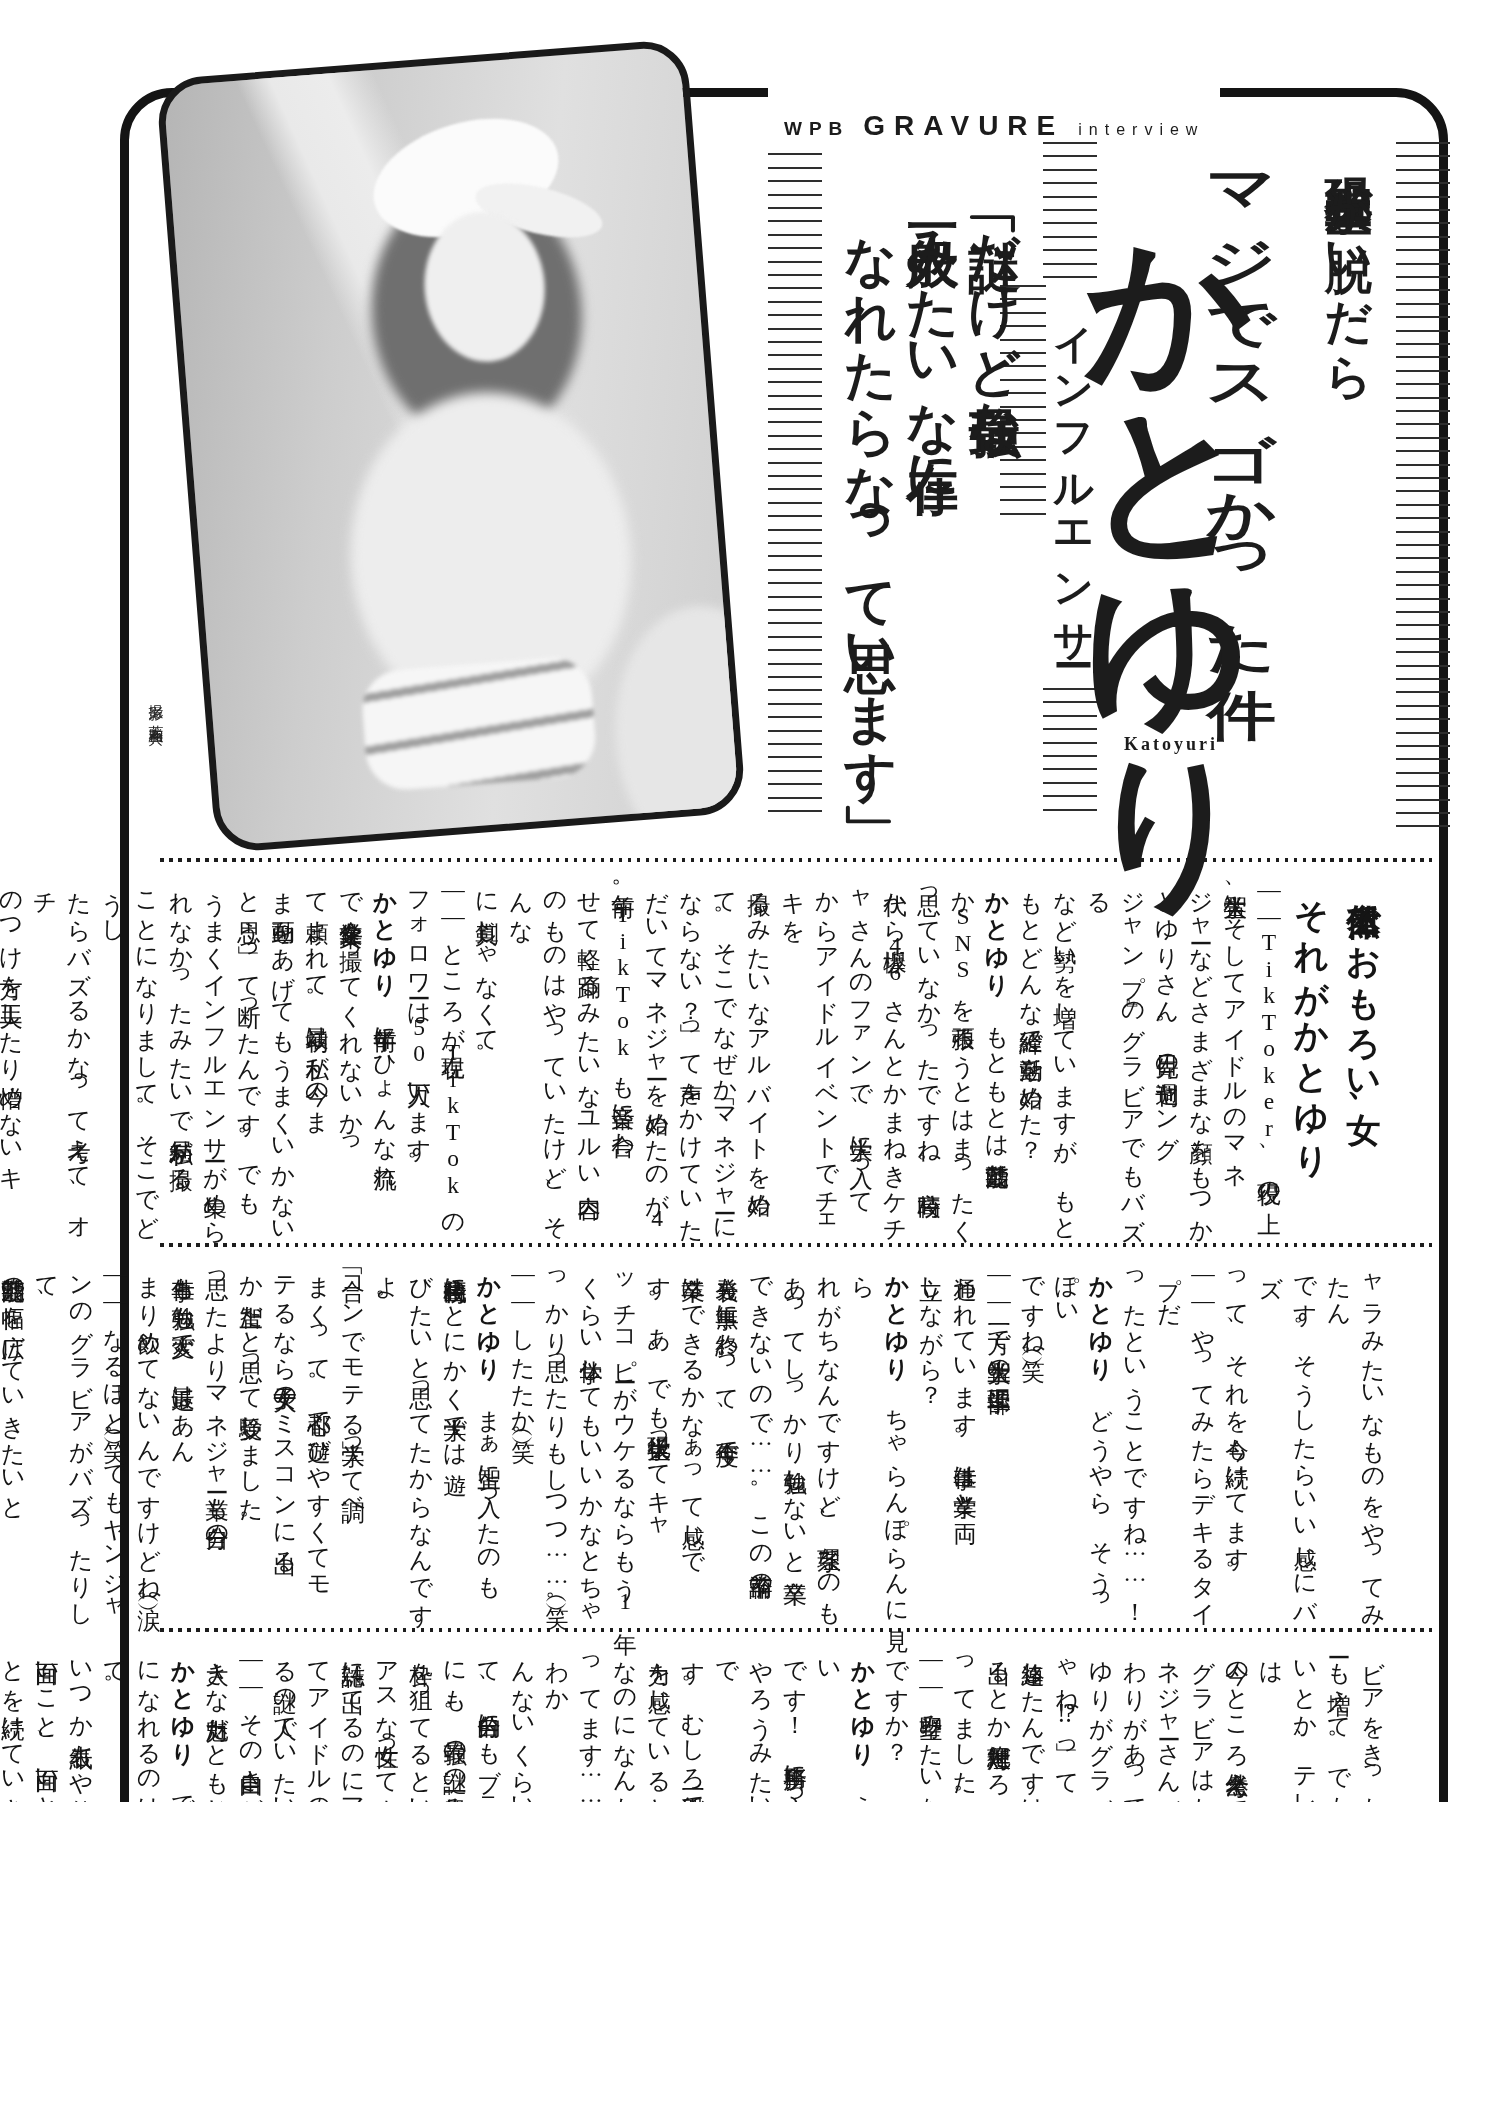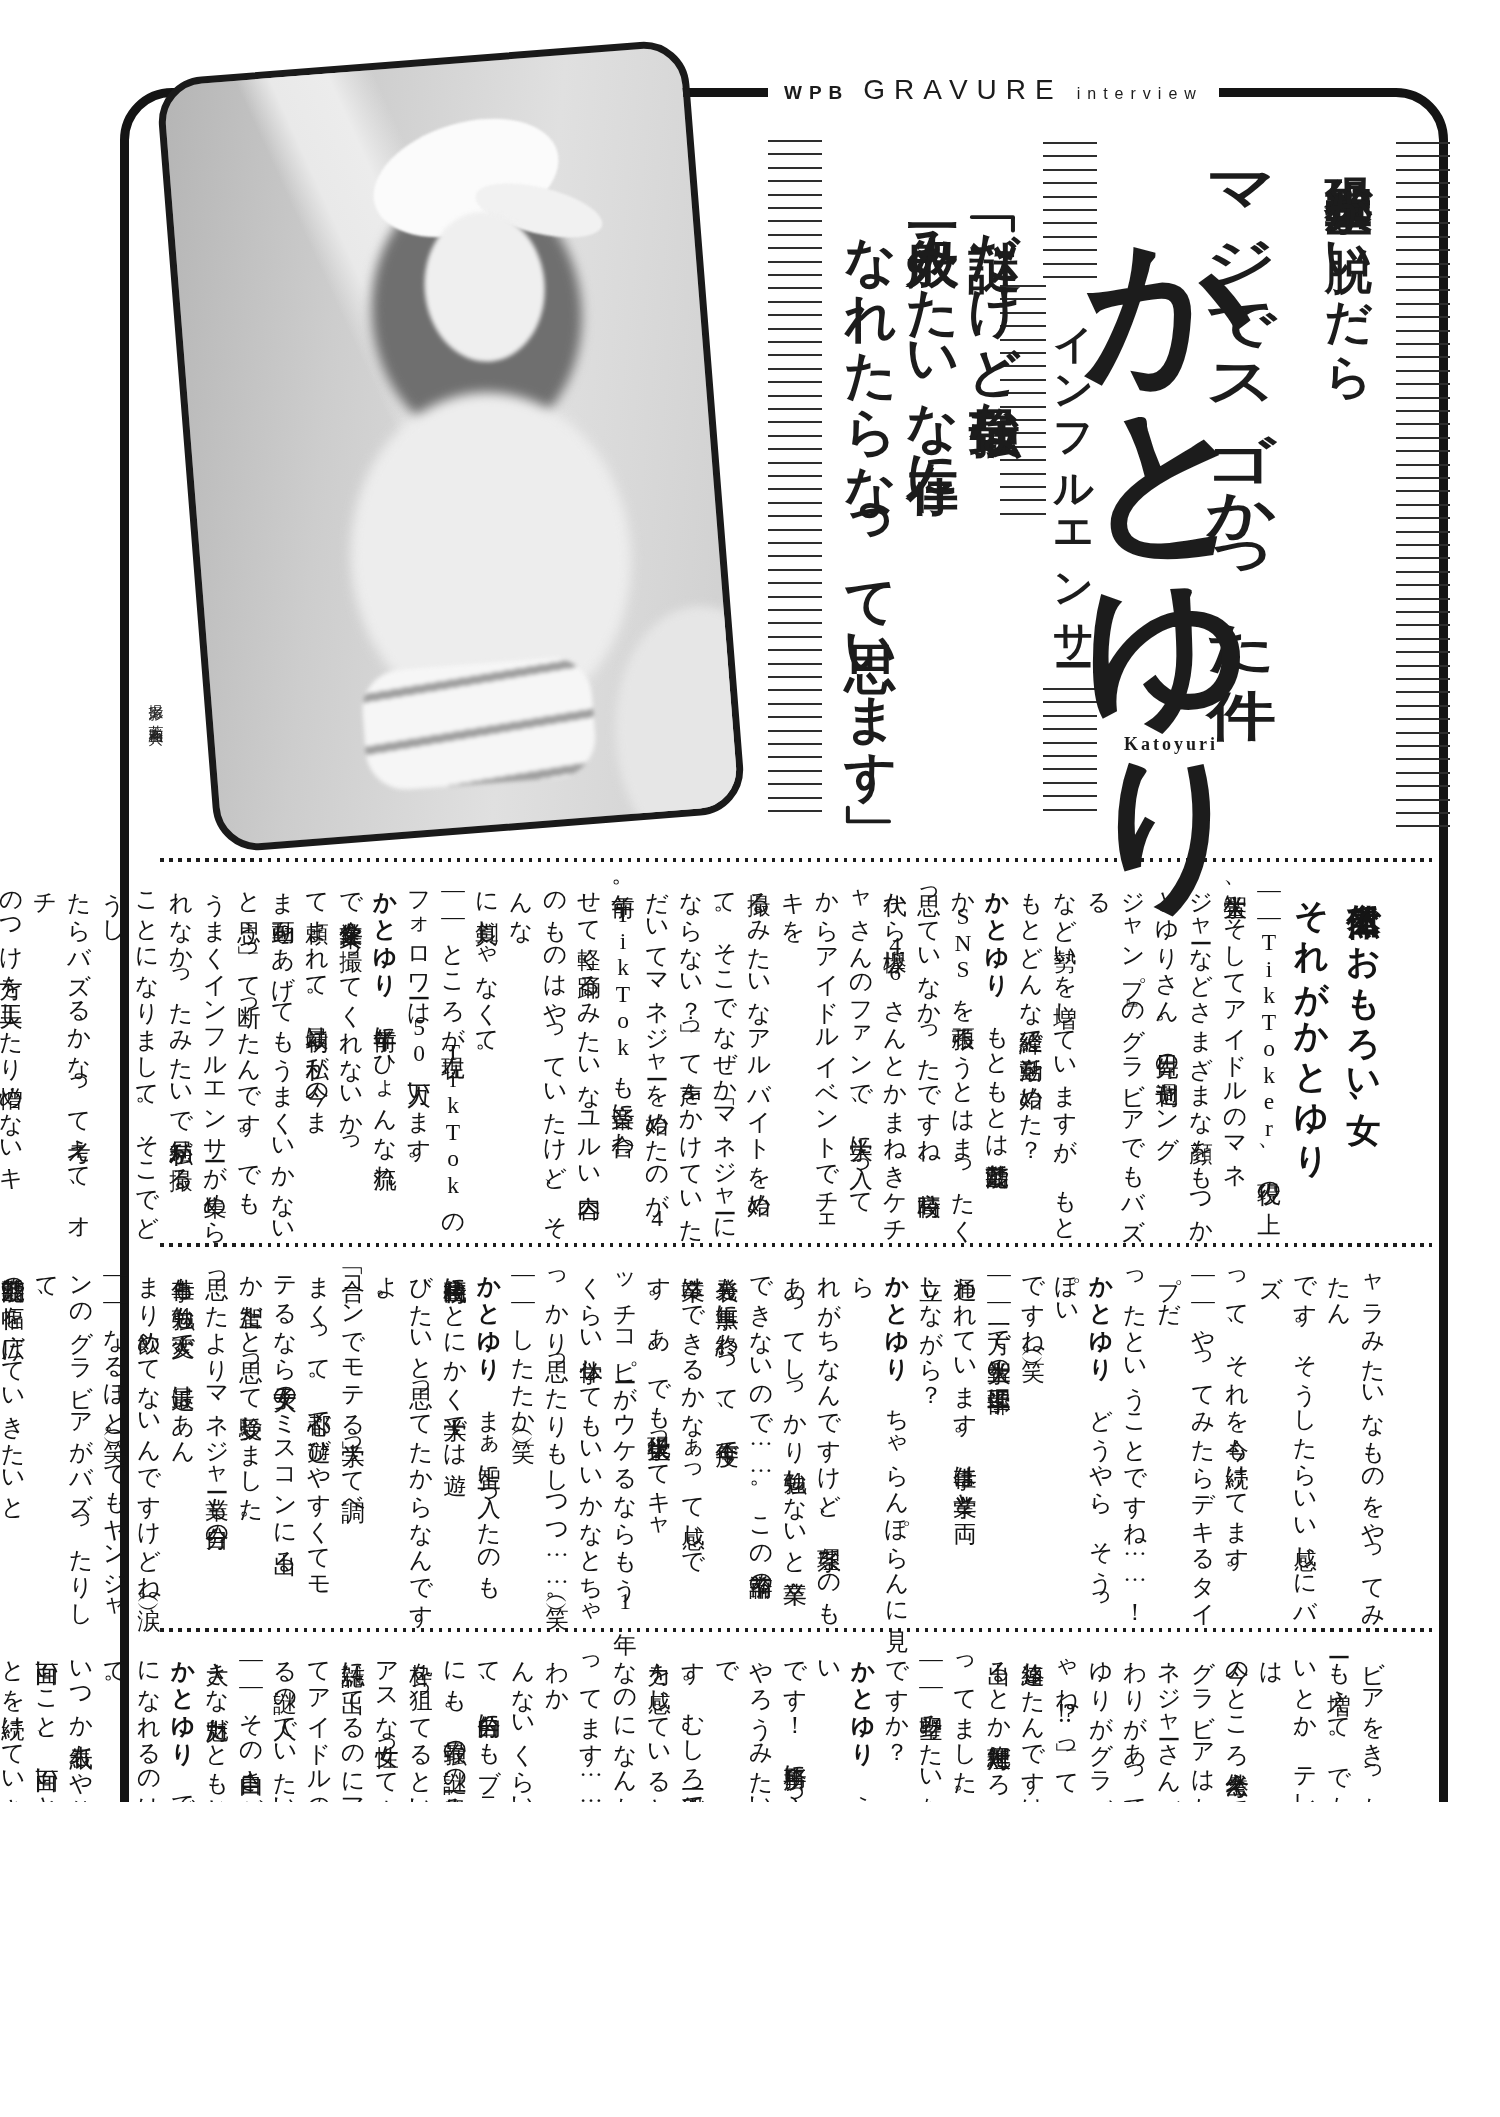--- a/index.html
+++ b/index.html
@@ -5,21 +5,21 @@
   html,body{margin:0;padding:0;background:#ffffff;}
   #page{position:relative;width:1500px;height:1802px;background:#ffffff;overflow:hidden;
         font-family:"Liberation Serif","DejaVu Serif",serif;color:#1c1c1c;}
   
   .frame{position:absolute;left:120px;top:88px;width:1328px;height:1940px;
          border:9px solid #141414;border-radius:52px;box-sizing:border-box;}
   
   .chip{position:absolute;background:#ffffff;padding:0 16px;white-space:nowrap;z-index:6;
         font-family:"Liberation Sans","DejaVu Sans",sans-serif;display:flex;align-items:baseline;gap:14px;}
   .chip .wpb{font-size:19px;font-weight:700;letter-spacing:7px;}
-  .chip .grav{font-size:28px;font-weight:400;letter-spacing:9px;}
+  .chip .grav{font-size:28px;font-weight:700;letter-spacing:9px;margin-top:36px;}
   .chip .itv{font-size:16px;font-weight:500;letter-spacing:7px;}
   #header-chip{left:768px;top:74px;}
   #footer-chip{left:250px;top:2007px;}
   
   .photo{position:absolute;left:185px;top:58px;width:532px;height:776px;z-index:4;
          border:7px solid #1a1a1a;border-radius:46px;box-sizing:border-box;overflow:hidden;
          transform:rotate(-4.5deg);
          background:linear-gradient(100deg,#b5b5b5 0%,#cdcdcd 30%,#e0e0e0 62%,#cfcfcf 100%);}
   .photo .blob{position:absolute;border-radius:50%;}
   .ph-track{position:absolute;left:-30px;top:-40px;width:420px;height:420px;

